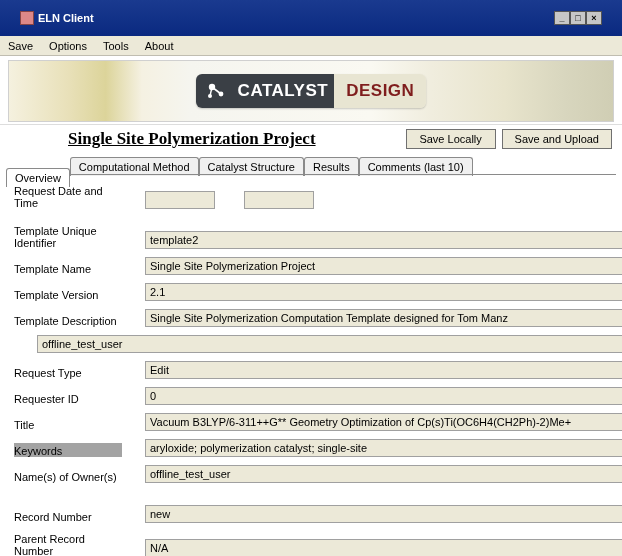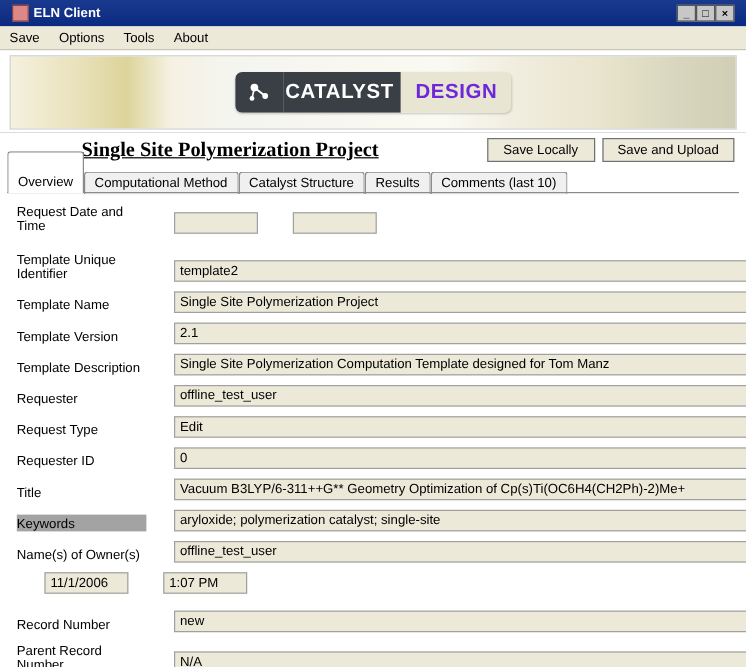--- a/index.html
+++ b/index.html
@@ -6,24 +6,24 @@
 body {
   font-family: "Tahoma", "Segoe UI", sans-serif;
   font-size: 11px;
   background: #fff;
   width: 622px;
   height: 556px;
   overflow: hidden;
 }
 .titlebar {
   background: linear-gradient(to bottom, #1a3a8f, #0a2980);
-  height: 22px;
+  height: 36px;
   display: flex;
   align-items: center;
-  padding: 0 10px;
+  padding: 0 20px;
   color: #fff;
   font-weight: bold;
 }
 .titlebar .icon {
   width: 14px; height: 14px;
   background: #d88; border: 1px solid #844;
   margin-right: 4px;
 }
 .titlebar-spacer { flex: 1; }
 .titlebar-btns { display: flex; gap: 0; }
@@ -87,21 +87,21 @@
   color: #fff;
   font-family: Arial, sans-serif;
   font-weight: bold;
   font-size: 17px;
   letter-spacing: 0.5px;
   display: flex; align-items: center;
   padding: 0 6px 0 2px;
 }
 .banner-badge-right {
   background: #e8e5d2;
-  color: #6d28d9;
+  color: #7f1d1d;
   font-family: Arial, sans-serif;
   font-weight: bold;
   font-size: 17px;
   letter-spacing: 0.5px;
   display: flex; align-items: center;
   padding: 0 12px;
 }
 
 .header-row {
   display: flex;
@@ -144,22 +144,22 @@
   background: #f0f0f0;
   margin-right: 0px;
   font-size: 11px;
   cursor: default;
   position: relative;
   top: 1px;
 }
 .tab.active {
   background: #fff;
   z-index: 2;
-  top: 0;
-  padding-top: 19px;
+  top: 12px;
+  padding-top: 3px;
 }
 .tabs-border {
   position: absolute;
   left: 6px; right: 6px; bottom: 0;
   height: 1px;
   background: #8a8a8a;
   z-index: 1;
 }
 
 .form-area {
@@ -281,21 +281,20 @@
     <div class="form-label">Template Version</div>
     <div class="form-field"><input class="ro-input" readonly="" value="2.1" style=""></div>
   </div>
 
   <div class="form-row">
     <div class="form-label">Template Description</div>
     <div class="form-field"><input class="ro-input" readonly="" value="Single Site Polymerization Computation Template designed for Tom Manz" style=""></div>
   </div>
 
   <div class="form-row">
-    <div class="form-label">Requester</div>
     <div class="form-field"><input class="ro-input" readonly="" value="offline_test_user" style=""></div>
   </div>
 
   <div class="form-row">
     <div class="form-label">Request Type</div>
     <div class="form-field"><input class="ro-input" readonly="" value="Edit" style=""></div>
   </div>
 
   <div class="form-row">
     <div class="form-label">Requester ID</div>
@@ -311,24 +310,20 @@
     <div class="form-label selected">Keywords</div>
     <div class="form-field"><input class="ro-input" readonly="" value="aryloxide; polymerization catalyst; single-site" style=""></div>
   </div>
 
   <div class="form-row">
     <div class="form-label">Name(s) of Owner(s)</div>
     <div class="form-field"><input class="ro-input" readonly="" value="offline_test_user" style=""></div>
   </div>
 
   <div class="form-row tall">
-    <div class="form-field inline-fields">
-      <input class="ro-input short" readonly="" value="11/1/2006" style="">
-      <input class="ro-input short" readonly="" value="1:07 PM" style="">
-    </div>
   </div>
 
   <div class="form-row">
     <div class="form-label">Record Number</div>
     <div class="form-field"><input class="ro-input" readonly="" value="new" style=""></div>
   </div>
 
   <div class="form-row">
     <div class="form-label">Parent Record Number</div>
     <div class="form-field"><input class="ro-input" readonly="" value="N/A" style=""></div>

